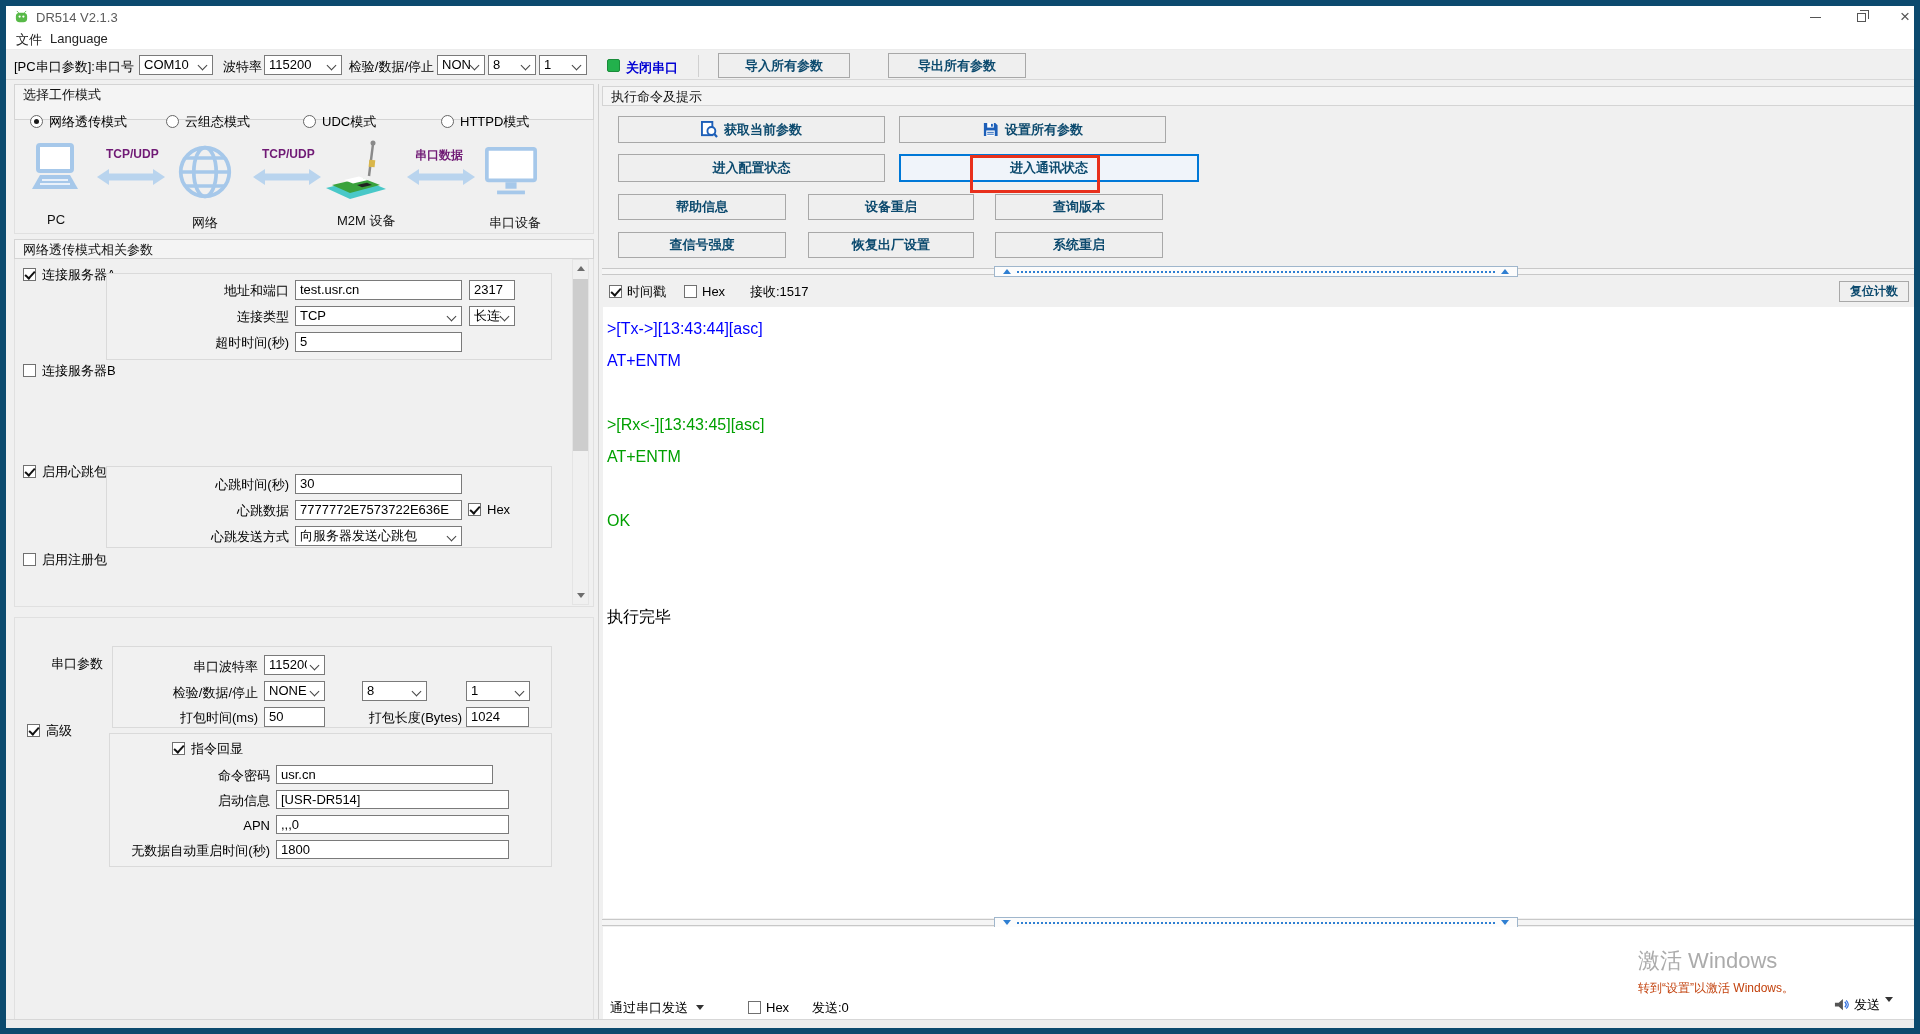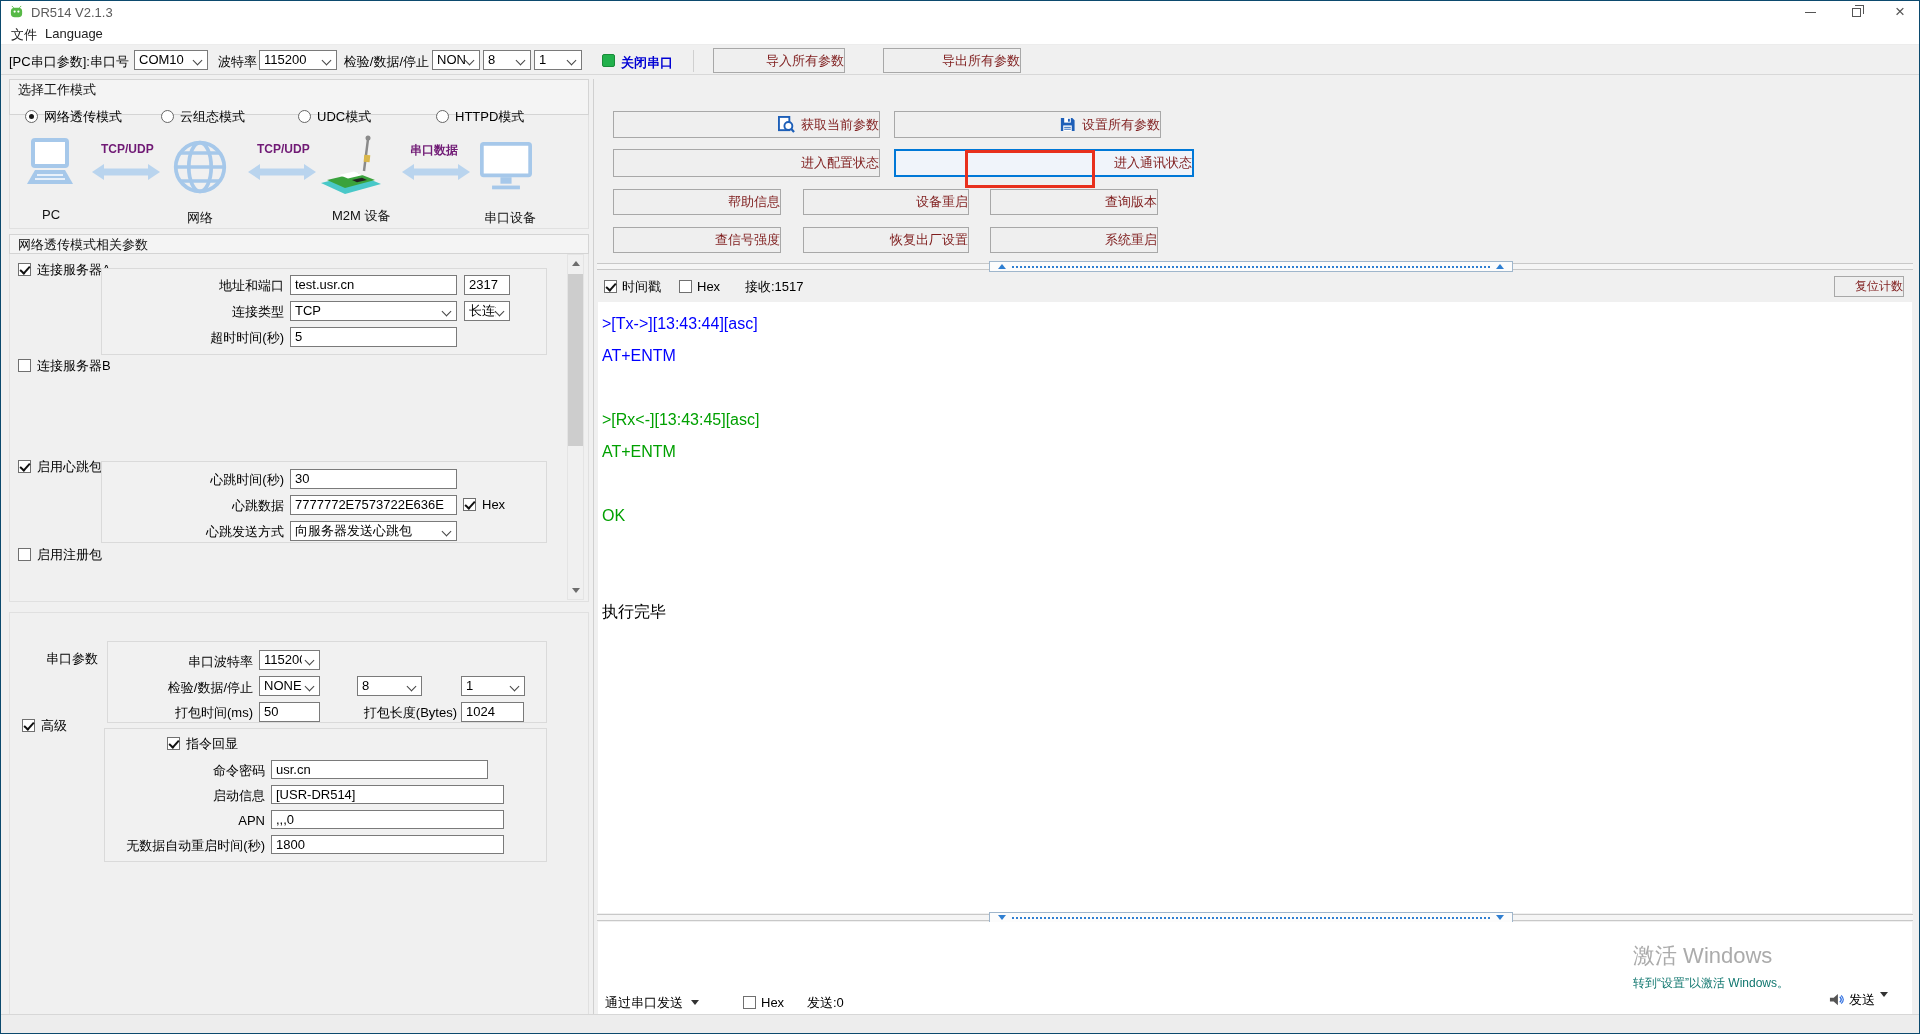--- a/index.html
+++ b/index.html
@@ -1,18 +1,18 @@
 <!DOCTYPE html>
 <html><head>
 <meta charset="utf-8">
 <style>
   * { box-sizing: border-box; margin: 0; padding: 0; }
   html,body { width:1920px; height:1034px; }
   body { font-family: "Liberation Sans", "DejaVu Sans", sans-serif; background:#f0f0f0; }
-  .win { position:relative; width:1920px; height:1034px; background:#f0f0f0; overflow:hidden; border:1px solid #0c4a6e; }
+  .win { position:relative; width:1920px; height:1034px; background:#f0f0f0; overflow:hidden; border:6px solid #0c4a6e; }
   .abs { position:absolute; }
 
   
   .titlebar { position:absolute; left:0; top:0; width:1920px; height:22px; background:#ffffff; }
   .title-text { position:absolute; left:30px; top:4px; font-size:13px; color:#5a5a5a; white-space:nowrap; }
   .winbtn { position:absolute; top:0; width:46px; height:22px; display:flex; align-items:center; justify-content:center; color:#555; }
   .menubar { position:absolute; left:0; top:22px; width:1920px; height:22px; background:#ffffff; border-bottom:1px solid #ececec; }
   .menu-item { position:absolute; top:3px; font-size:13px; color:#222; }
   .toolbar { position:absolute; left:0; top:44px; width:1920px; height:30px; background:#f0f0f0; border-bottom:1px solid #d8d8d8; }
 
@@ -20,21 +20,21 @@
   .lbl { position:absolute; font-size:13px; color:#000; white-space:nowrap; line-height:16px; }
   .lblr { text-align:right; }
   .input, .combo { position:absolute; background:#fff; border:1px solid #7a7a7a; font-size:13px; line-height:16px; padding:1px 4px; white-space:nowrap; overflow:hidden; height:20px; color:#000; }
   .combo { padding-right:17px; }
   .combo::after { content:""; position:absolute; right:6px; top:6px; width:6px; height:6px; border-right:1.5px solid #444; border-bottom:1.5px solid #444; transform:rotate(45deg); }
   .combo-val { display:block; white-space:nowrap; overflow:hidden; }
   .cb { position:absolute; width:13px; height:13px; background:#fff; border:1px solid #707070; }
   .cb.checked::after { content:""; position:absolute; left:1px; top:2px; width:8px; height:4px; border-left:2px solid #111; border-bottom:2px solid #111; transform:rotate(-48deg); }
   .radio { position:absolute; width:13px; height:13px; border-radius:50%; background:#fff; border:1px solid #666; }
   .radio.checked::after { content:""; position:absolute; left:3px; top:3px; width:5px; height:5px; border-radius:50%; background:#1a1a1a; }
-  .btn { position:absolute; display:flex; align-items:center; justify-content:flex-end; gap:6px; background:#efefef; border:1px solid #a8a8a8; font-size:13px; color:#7f1d1d; white-space:nowrap; }
+  .btn { position:absolute; display:flex; align-items:center; justify-content:center; gap:6px; background:#efefef; border:1px solid #a8a8a8; font-size:13px; color:#0c4a6e; white-space:nowrap;font-weight:bold; }
   .ghdr { position:absolute; background:#f4f4f4; border:1px solid #d4d4d4; font-size:13px; color:#111; padding:2px 8px; line-height:15px; }
   .group { position:absolute; border:1px solid #e0e0e0; }
   .panel { position:absolute; border:1px solid #dadada; background:#f1f1f1; }
   .vsep { position:absolute; width:1px; background:#d0d0d0; }
 
   
   .sb { position:absolute; width:17px; background:#f0f0f0; border:1px solid #e4e4e4; }
   .sb-btn { position:absolute; left:0; width:15px; height:17px; background:#f0f0f0; display:flex; align-items:center; justify-content:center; }
   .sb-thumb { position:absolute; left:0; width:15px; background:#cdcdcd; }
   .tri-up { width:0; height:0; border-left:4px solid transparent; border-right:4px solid transparent; border-bottom:5px solid #6d6d6d; }
@@ -58,21 +58,21 @@
 
   .send-area { position:absolute; left:597px; top:921px; width:1314px; height:92px; background:#fff; }
   .statusbar { position:absolute; left:0; top:1013px; width:1920px; height:21px; background:#ededed; border-top:1px solid #d7d7d7; }
 
   .close-port { position:absolute; font-size:13px; font-weight:bold; color:#0000d4; white-space:nowrap; }
   .ind { position:absolute; width:13px; height:13px; background:#22b14c; border:1px solid #1a8c3a; border-radius:2px; }
   .red-rect { position:absolute; border:3px solid #e8301c; background:transparent; z-index:9; }
   .focus-btn { border:2px solid #0078d7 !important; }
 
   .wm1 { position:absolute; font-size:22px; color:#ababab; white-space:nowrap; }
-  .wm2 { position:absolute; font-size:12px; color:#0f766e; white-space:nowrap; }
+  .wm2 { position:absolute; font-size:12px; color:#c2410c; white-space:nowrap; }
 
   .diagram-lbl { position:absolute; font-size:13px; color:#111; white-space:nowrap; }
   .link-lbl { position:absolute; font-size:12px; font-weight:bold; color:#701a75; white-space:nowrap; }
 </style>
 </head>
 <body>
 
 <div class="win">
 
   <div class="titlebar">
@@ -272,20 +272,21 @@
   <span class="lbl lblr" style="left:174px;top:762px;width:90px">命令密码</span>
   <div class="input" style="left:270px;top:759px;width:217px;height:19px">usr.cn</div>
   <span class="lbl lblr" style="left:174px;top:787px;width:90px">启动信息</span>
   <div class="input" style="left:270px;top:784px;width:233px;height:19px">[USR-DR514]</div>
   <span class="lbl lblr" style="left:174px;top:812px;width:90px">APN</span>
   <div class="input" style="left:270px;top:809px;width:233px;height:19px">,,,0</div>
   <span class="lbl lblr" style="left:114px;top:837px;width:150px">无数据自动重启时间(秒)</span>
   <div class="input" style="left:270px;top:834px;width:233px;height:19px">1800</div>
 
   <span class="vsep" style="left:592px;top:78px;height:936px"></span>
+  <div class="ghdr" style="left:596px;top:80px;width:1316px;height:20px">执行命令及提示</div>
 
   <div class="btn" style="left:612px;top:110px;width:267px;height:27px">
     <svg width="17" height="17" viewBox="0 0 18 18">
       <rect x="1" y="1" width="11" height="14" fill="#fff" stroke="#1d5fb8" stroke-width="2"></rect>
       <circle cx="11" cy="10.5" r="4.2" fill="#fff" stroke="#1d5fb8" stroke-width="2"></circle>
       <line x1="13.8" y1="13.6" x2="17" y2="17" stroke="#1d5fb8" stroke-width="2.4"></line>
     </svg>
     <span>获取当前参数</span>
   </div>
   <div class="btn" style="left:893px;top:110px;width:267px;height:27px">

